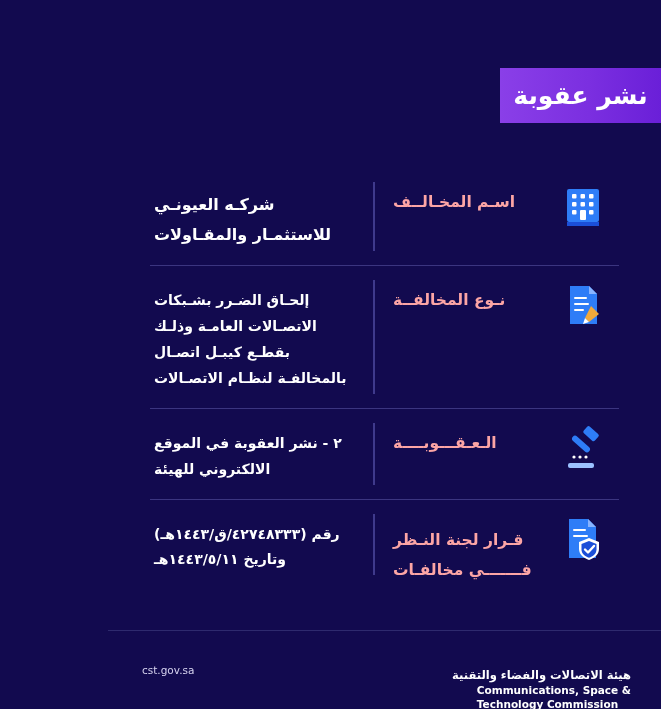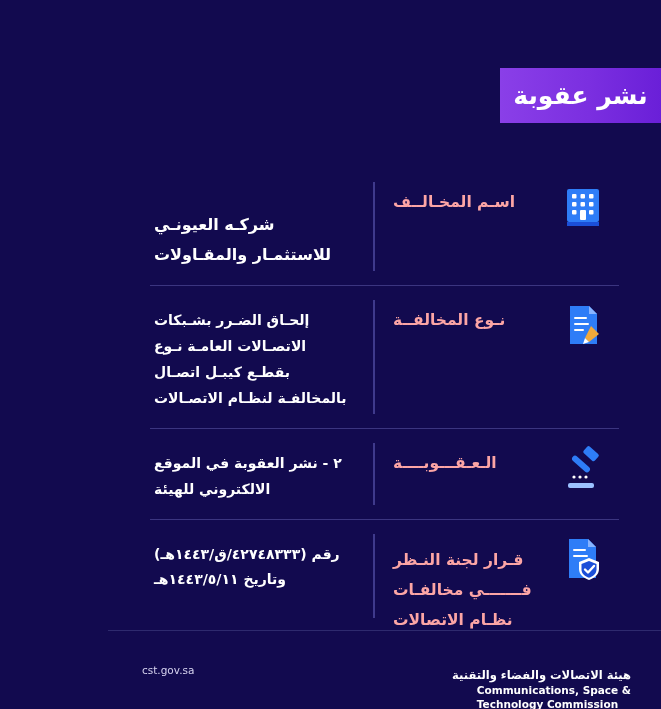--- a/index.html
+++ b/index.html
@@ -105,21 +105,20 @@
   .value-text {
     color: #FFFFFF;
     font-size: 14px;
     font-weight: bold;
     line-height: 1.85;
     letter-spacing: 0.2px;
     direction: rtl;
   }
   .value-text.big {
     font-size: 16px;
-    margin-top: 20px;
   }
   .value-line { display: block; }
 
   
   .footer-sep {
     position: absolute;
     left: 0; right: 0;
     top: 630px;
     height: 1px;
     background: #2E2A6E;
@@ -220,21 +219,21 @@
             <path d="M33 26 l8 8 -10 8 -4 -4 z" fill="#F2A93B"></path>
             <path d="M27 38 l-2 6 6 -2 z" fill="#FFFFFF"></path>
           </svg>
         </div>
       </div>
       <div class="label-cell">
         <span class="label-text">نـوع المخالفــة</span>
       </div>
       <div class="vsep"></div>
       <div class="value-cell">
-        <span class="value-text value-line">إلحـاق الضـرر بشـبكات الاتصـالات العامـة نـوع</span>
+        <span class="value-text value-line">إلحـاق الضـرر بشـبكات الاتصـالات العامـة وذلـك</span>
         <span class="value-text value-line">بقطـع كيبـل اتصـال بالمخالفـة لنظـام الاتصـالات</span>
       </div>
     </div>
     <div class="row-divider"></div>
 
     <div class="row">
       <div class="icon-cell">
         <div class="icon-box">
           <svg viewBox="0 0 50 50" width="50" height="50" aria-hidden="true">
             <rect x="26" y="6" width="15" height="9" rx="2" transform="rotate(42 33 10)" fill="#2E7DF7"></rect>
@@ -270,21 +269,20 @@
             </g>
             <path d="M31 24 l10 4 v7 c0 6 -5 9 -10 11 -5 -2 -10 -5 -10 -11 v-7 z" fill="#FFFFFF"></path>
             <path d="M31 27 l7.5 3 v5.5 c0 4.5 -3.7 6.8 -7.5 8.3 -3.8 -1.5 -7.5 -3.8 -7.5 -8.3 v-5.5 z" fill="#1B4FD8"></path>
             <path d="M27 35.5 l3 3 6 -6.5" stroke="#FFFFFF" stroke-width="2.4" fill="none" stroke-linecap="round" stroke-linejoin="round"></path>
           </svg>
         </div>
       </div>
       <div class="label-cell">
         <span class="label-text value-line">قـرار لجنة النـظر</span>
         <span class="label-text value-line">فـــــــي مخالفـات</span>
-        <span class="label-text value-line">نظـام الاتصالات</span>
       </div>
       <div class="vsep"></div>
       <div class="value-cell">
         <span class="value-text value-line">رقم (٤٢٧٤٨٣٣٣/ق/١٤٤٣هـ) وتاريخ ١٤٤٣/٥/١١هـ</span>
       </div>
     </div>
 
   </div>
 
   <div class="footer-sep"></div>

